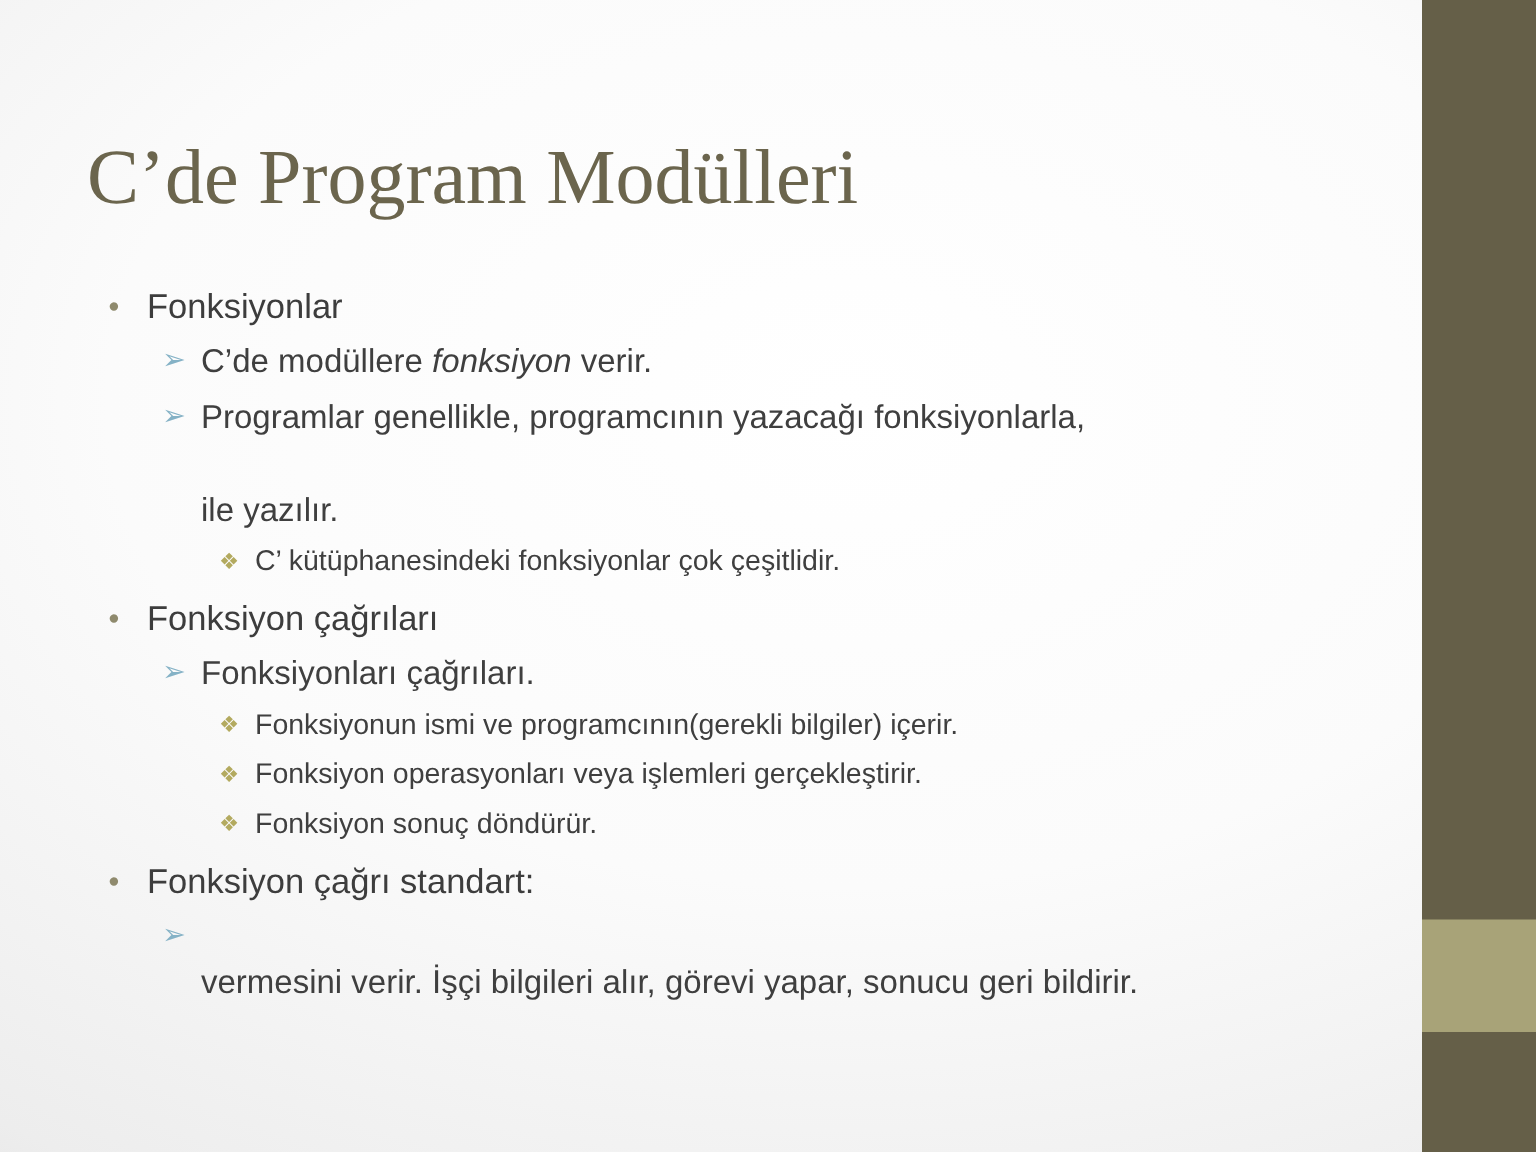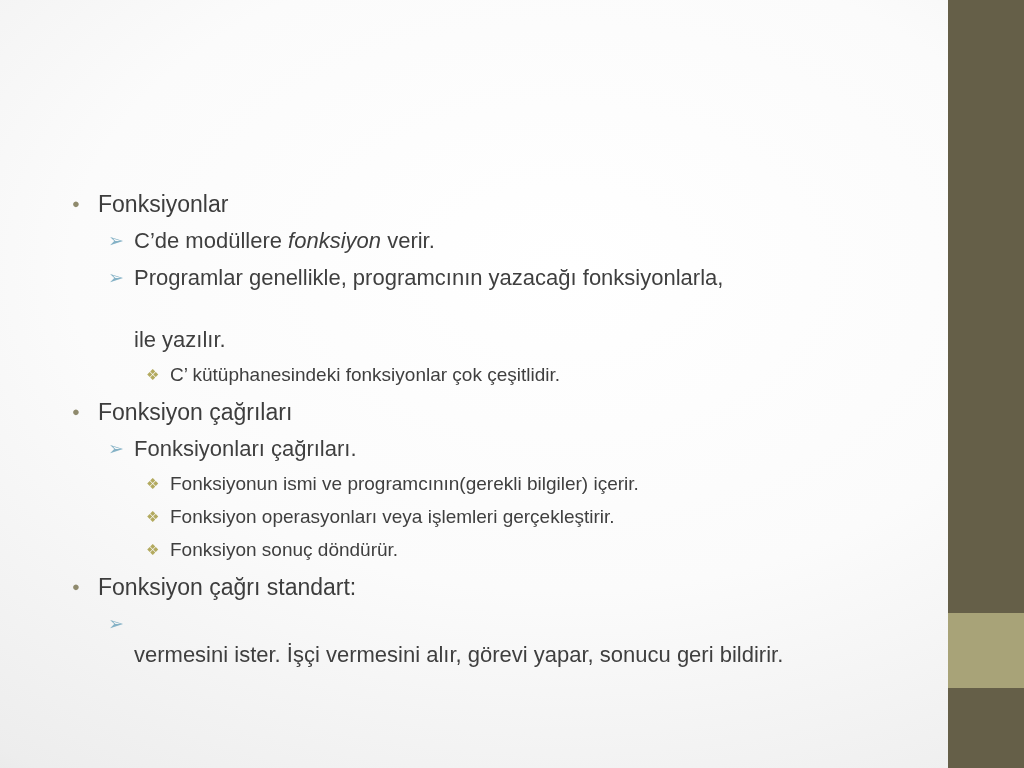--- a/index.html
+++ b/index.html
@@ -40,20 +40,21 @@
   .text{flex:1 1 auto;}
   .text i{font-style:italic;}
 </style>
 </head>
 <body>
 
 <div class="slide">
   <div class="accent-bar" style="background: rgb(101, 95, 72);">
     <div class="accent-light" style="background: rgb(168, 163, 120);"></div>
   </div>
+  <h1 class="title" style="color: rgb(107, 101, 77);">C’de Program Modülleri</h1>
   <div class="content">
       <div class="item level-1">
         <span class="bullet">●</span>
         <span class="text"><span>Fonksiyonlar</span></span>
       </div>
       <div class="item level-2">
         <span class="bullet">➢</span>
         <span class="text"><span>C’de modüllere </span><i>fonksiyon</i><span> verir.</span></span>
       </div>
       <div class="item level-2">
@@ -83,16 +84,16 @@
       <div class="item level-3">
         <span class="bullet">❖</span>
         <span class="text"><span>Fonksiyon sonuç döndürür.</span></span>
       </div>
       <div class="item level-1">
         <span class="bullet">●</span>
         <span class="text"><span>Fonksiyon çağrı standart:</span></span>
       </div>
       <div class="item level-2">
         <span class="bullet">➢</span>
-        <span class="text"><br><span>vermesini ister. İşçi vermesini alır, görevi yapar, sonucu geri bildirir.</span></span>
+        <span class="text"><br><span>vermesini verir. İşçi bilgileri alır, görevi yapar, sonucu geri bildirir.</span></span>
       </div>
     </div>
 </div>
 
 </body></html>

